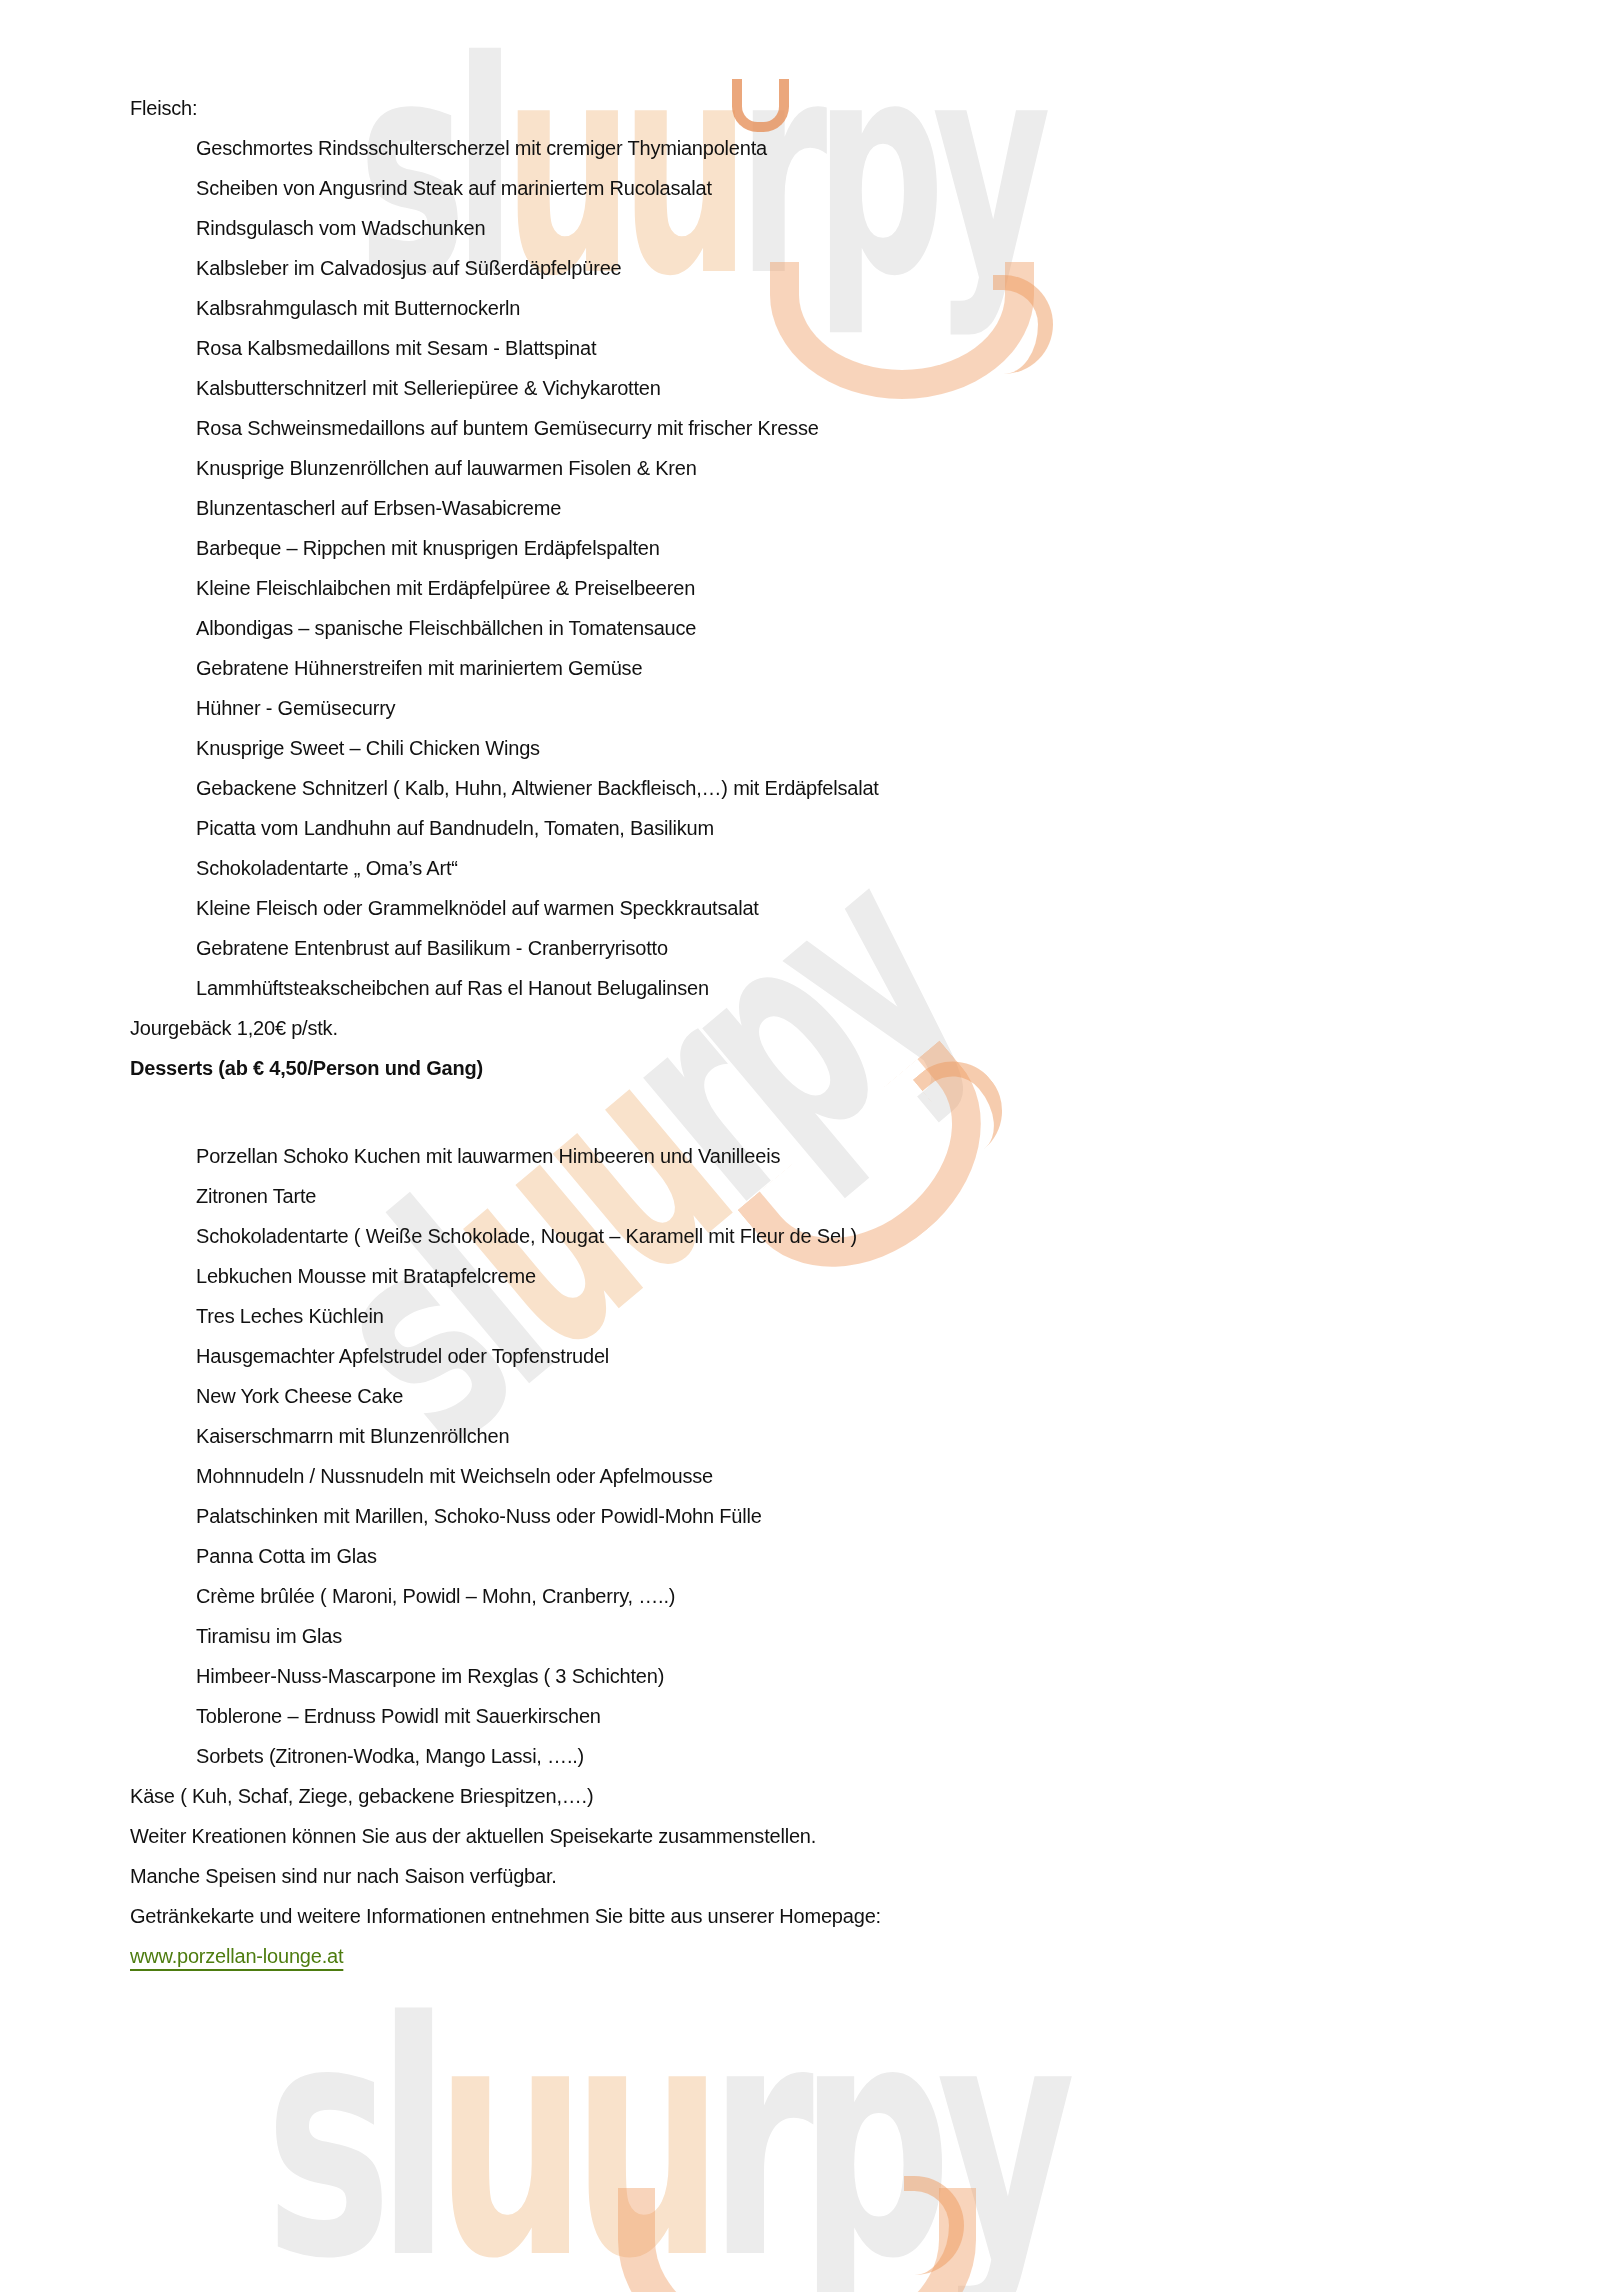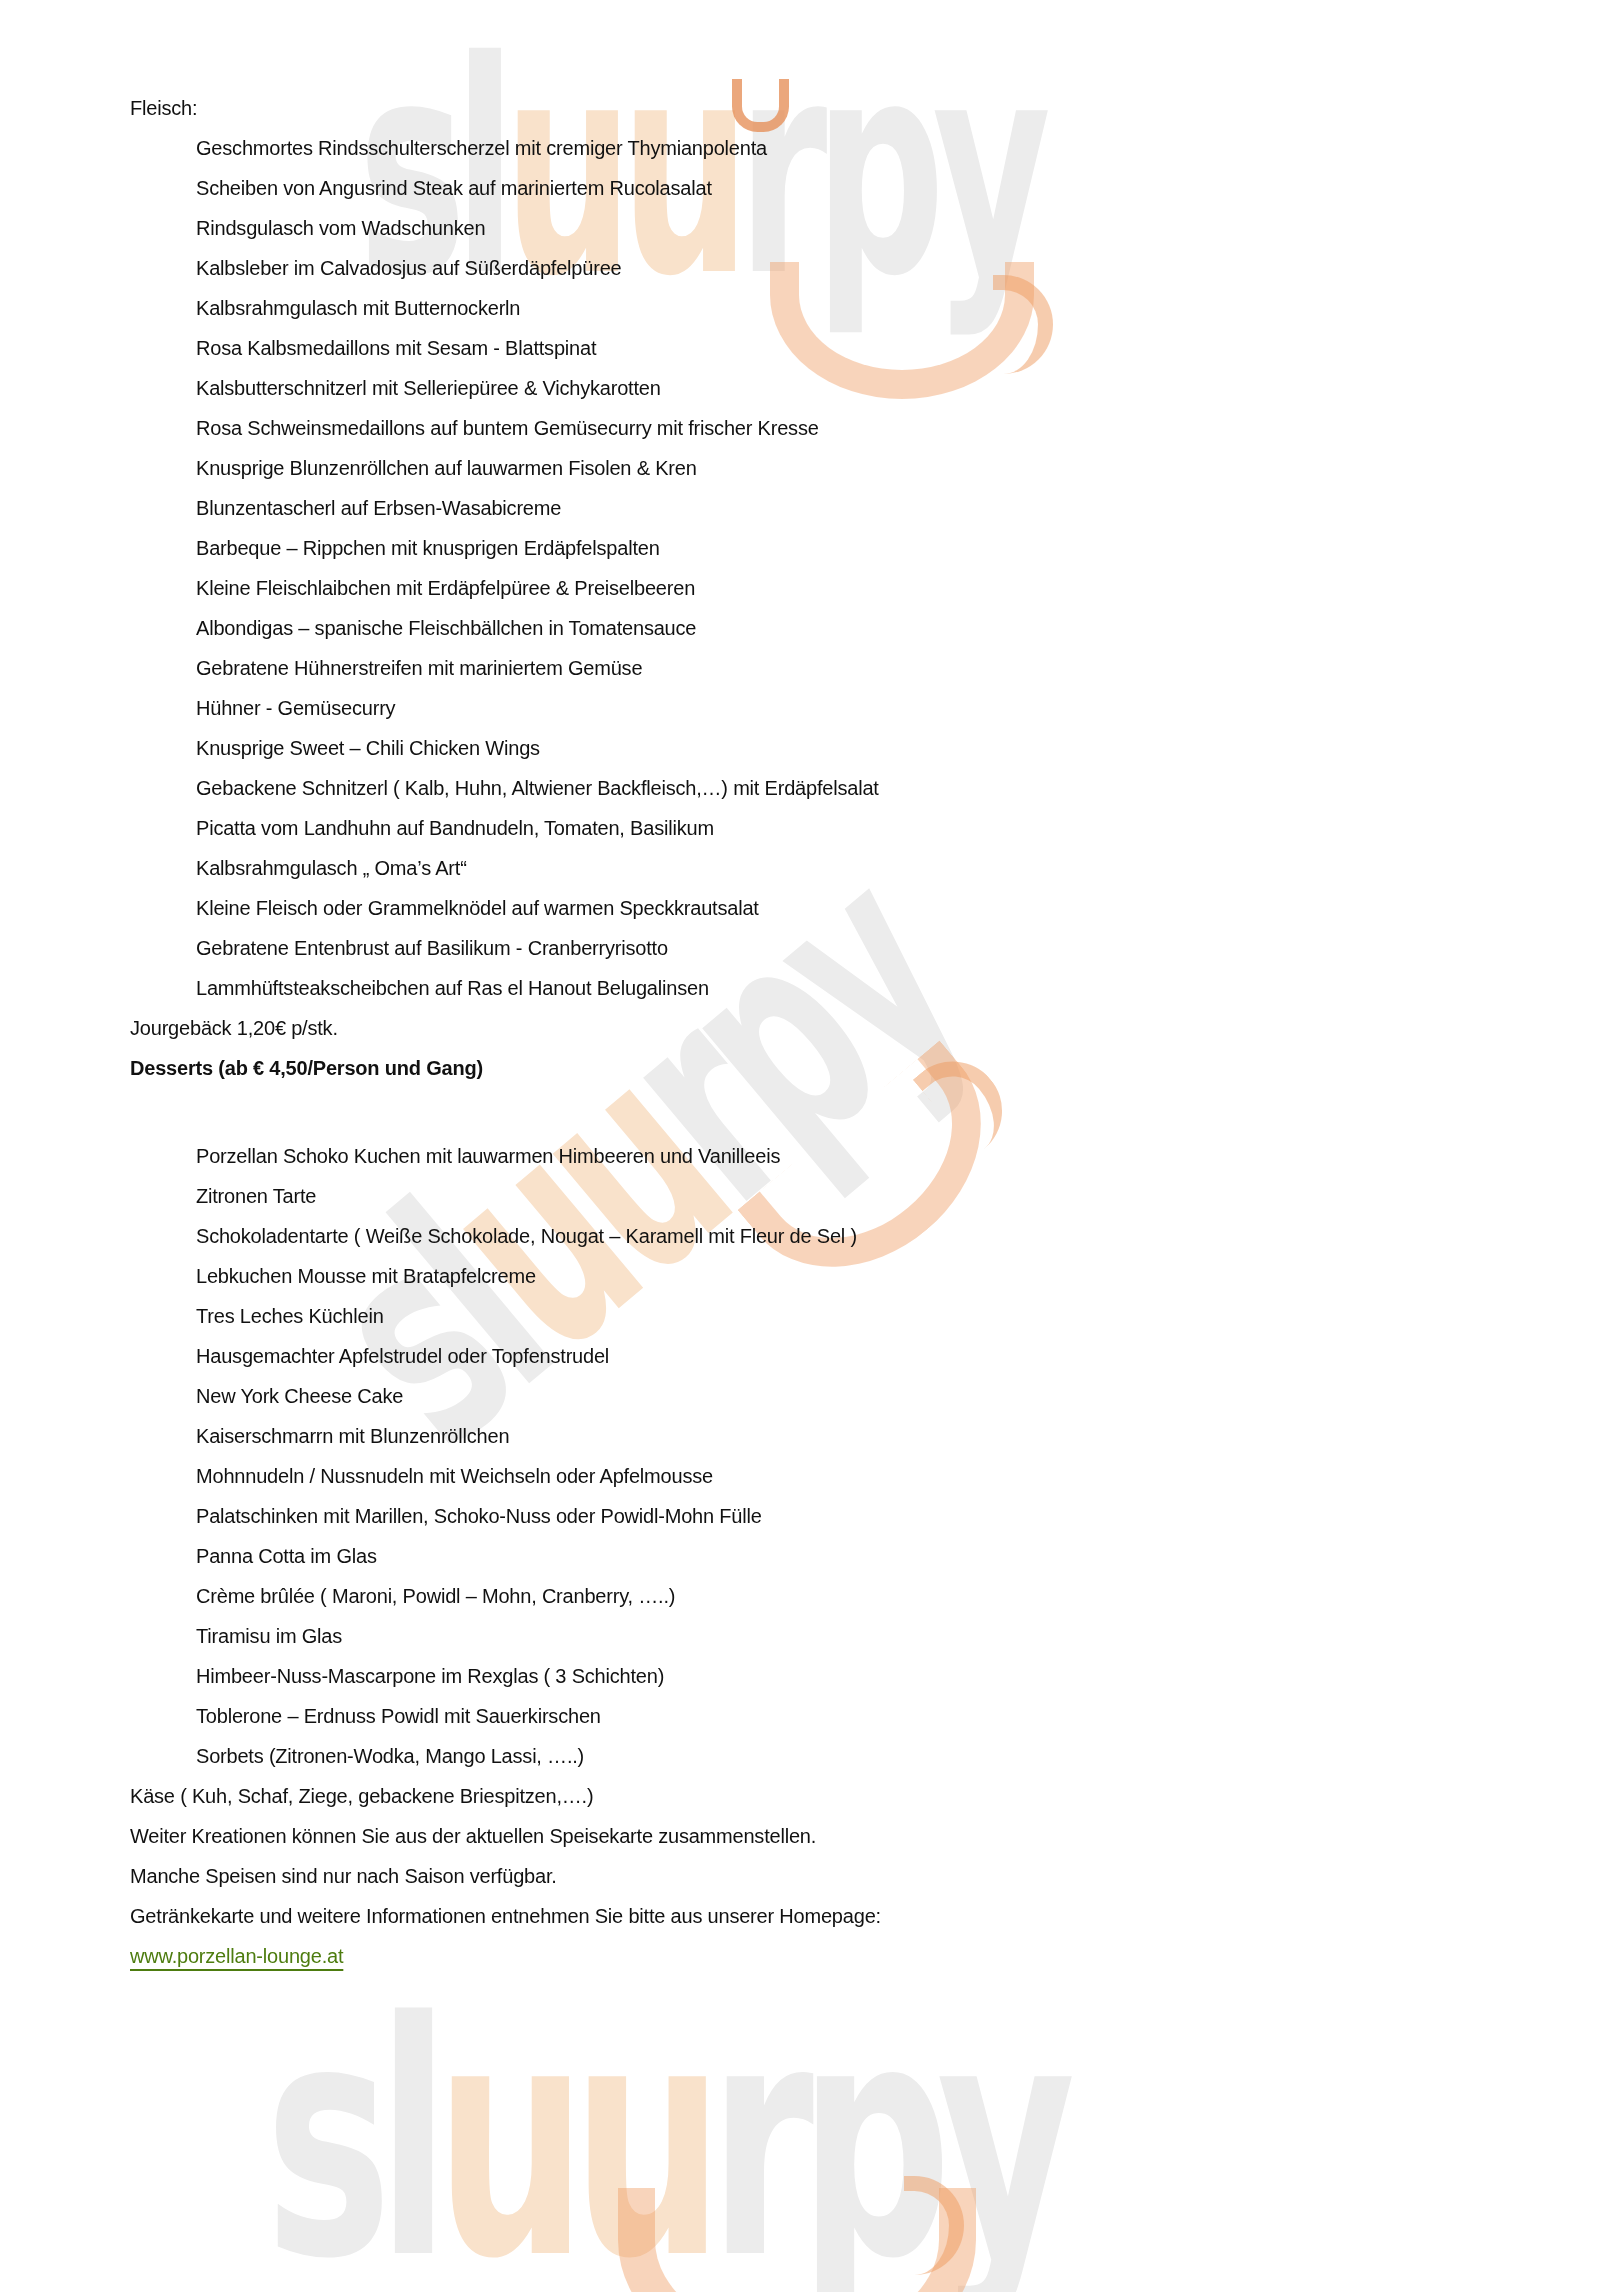--- a/index.html
+++ b/index.html
@@ -127,21 +127,21 @@
       <li>Knusprige Blunzenröllchen auf lauwarmen Fisolen &amp; Kren</li>
       <li>Blunzentascherl auf Erbsen-Wasabicreme</li>
       <li>Barbeque – Rippchen mit knusprigen Erdäpfelspalten</li>
       <li>Kleine Fleischlaibchen mit Erdäpfelpüree &amp; Preiselbeeren</li>
       <li>Albondigas – spanische Fleischbällchen in Tomatensauce</li>
       <li>Gebratene Hühnerstreifen mit mariniertem Gemüse</li>
       <li>Hühner - Gemüsecurry</li>
       <li>Knusprige Sweet – Chili Chicken Wings</li>
       <li>Gebackene Schnitzerl ( Kalb, Huhn, Altwiener Backfleisch,…) mit Erdäpfelsalat</li>
       <li>Picatta vom Landhuhn auf Bandnudeln, Tomaten, Basilikum</li>
-      <li>Kalbsrahmgulasch „ Oma’s Art“</li>
+      <li>Schokoladentarte „ Oma’s Art“</li>
       <li>Kleine Fleisch oder Grammelknödel auf warmen Speckkrautsalat</li>
       <li>Gebratene Entenbrust auf Basilikum - Cranberryrisotto</li>
       <li>Lammhüftsteakscheibchen auf Ras el Hanout Belugalinsen</li>
     </ul>
 
     <p class="jour">Jourgebäck 1,20€ p/stk.</p>
 
     <p class="h-desserts">Desserts (ab € 4,50/Person und Gang)</p>
 
     <ul class="items desserts-list">

